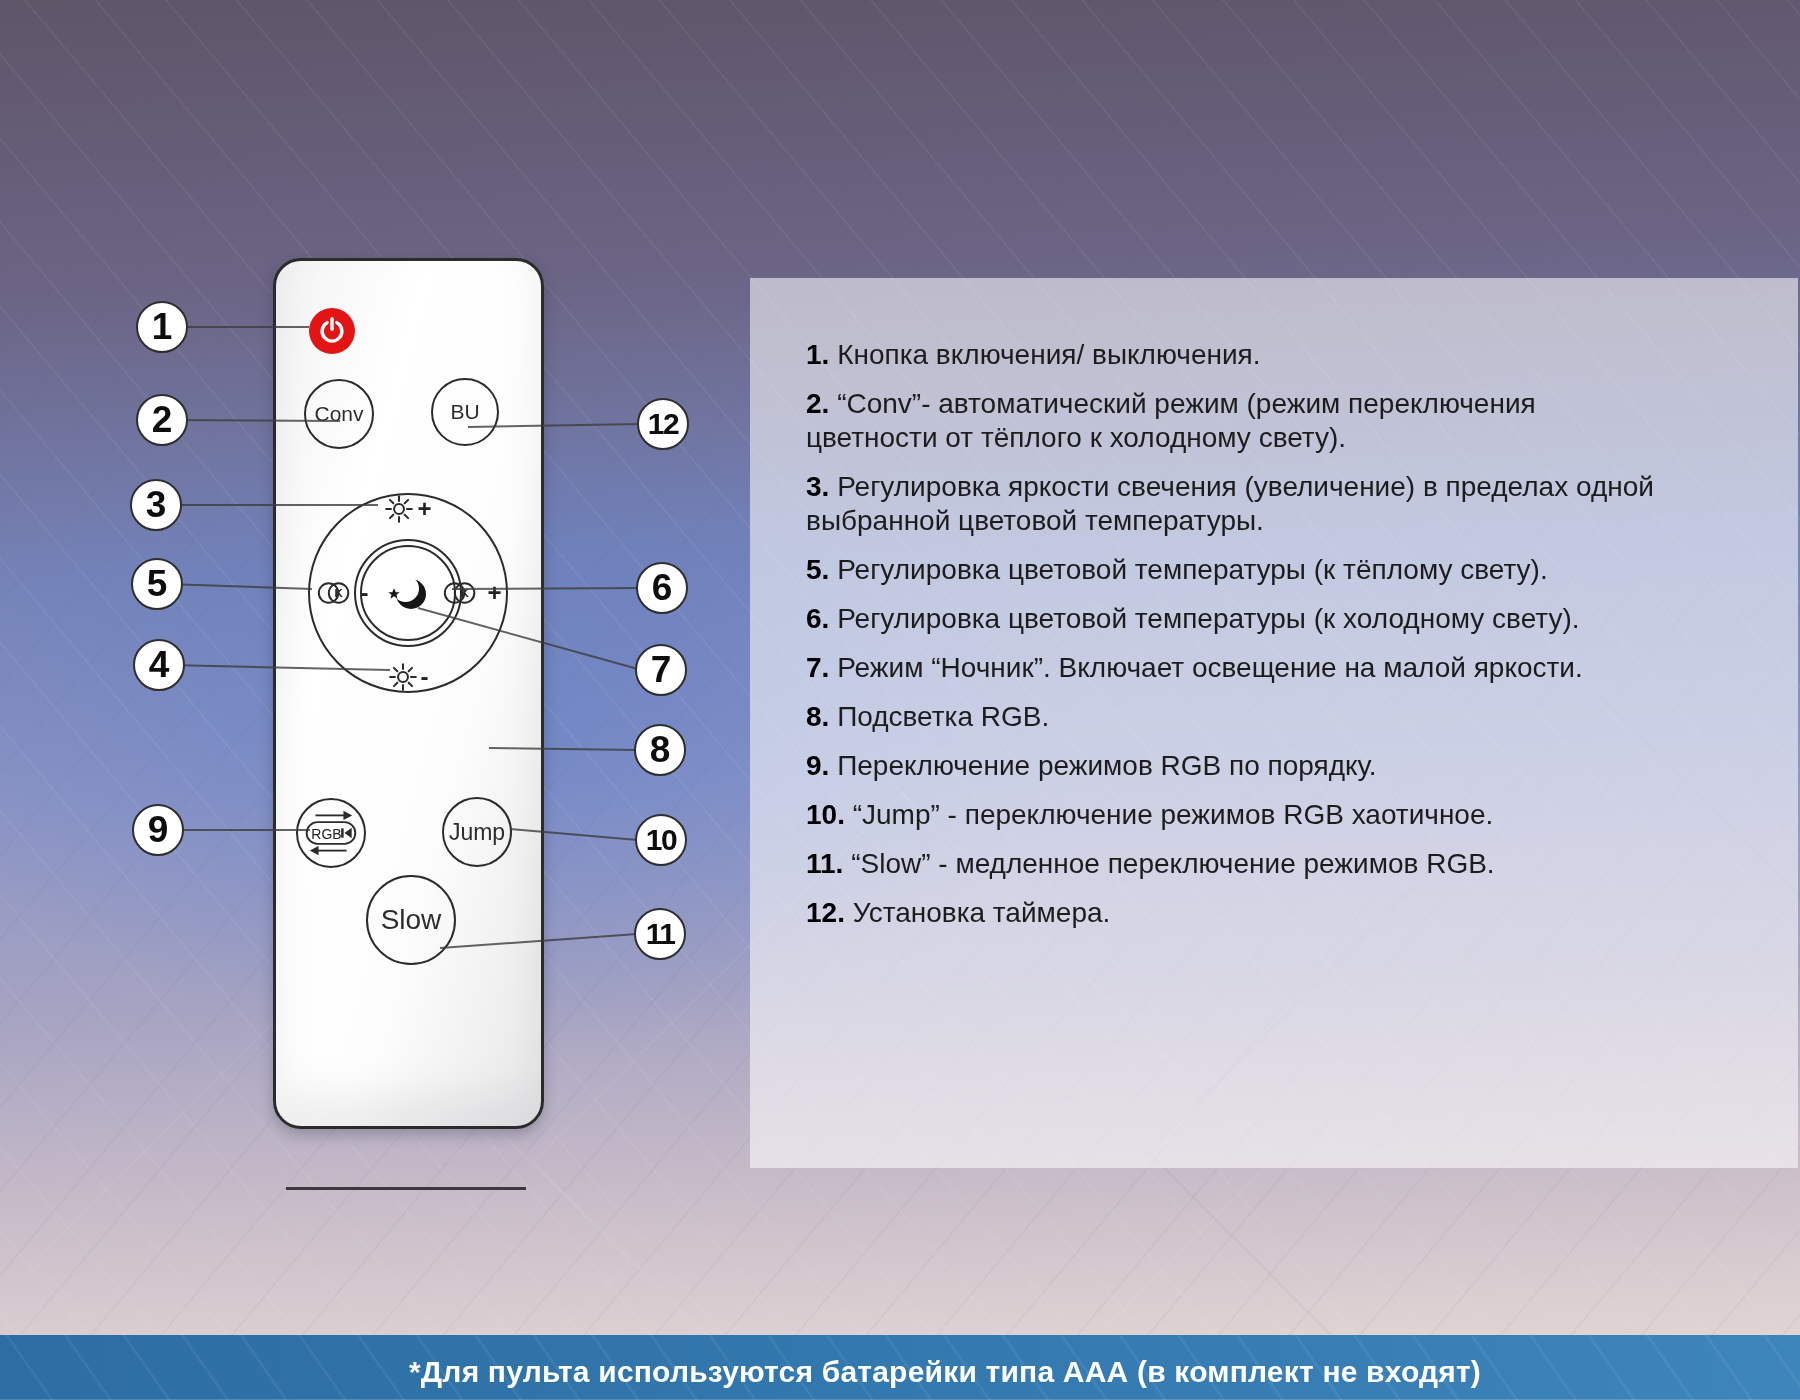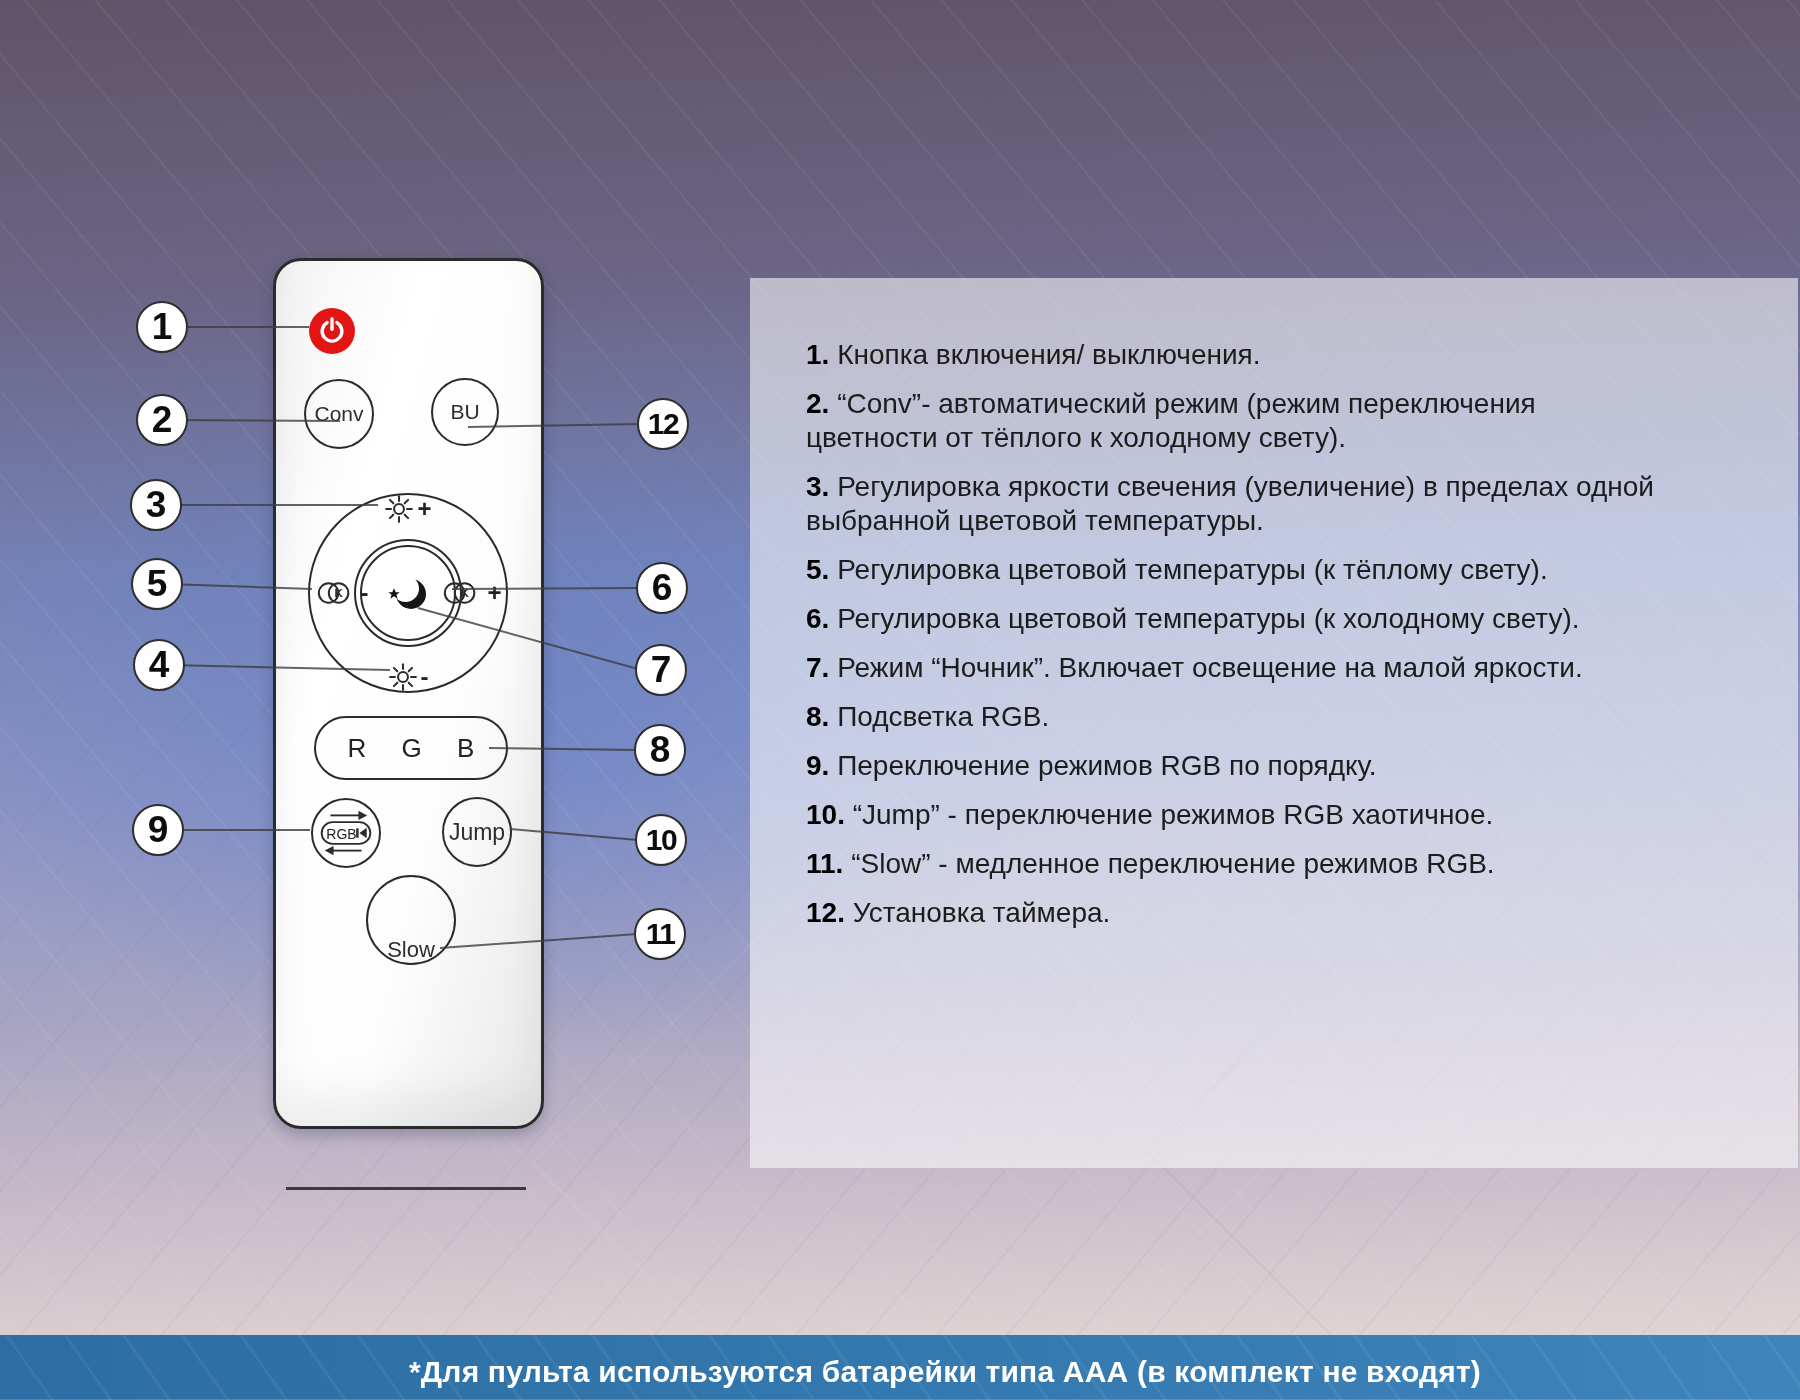--- a/index.html
+++ b/index.html
@@ -81,23 +81,23 @@
   .glyph{position:absolute;display:flex;align-items:center;justify-content:center;gap:3px;}
   .g-sun-plus{left:98px;top:230px;width:68px;height:36px;}
   .g-sun-minus{left:98px;top:398px;width:68px;height:36px;}
   .g-cct-warm{left:34px;top:316px;width:64px;height:32px;}
   .g-cct-cold{left:164px;top:316px;width:64px;height:32px;}
   .g-moon{left:110px;top:310px;width:44px;height:44px;}
   .sign{font-size:24px;font-weight:600;color:#222;line-height:1;}
   .btn-rgb{position:absolute;left:38px;top:455px;width:194px;height:64px;box-sizing:border-box;
            border:2.5px solid #2b2b2b;border-radius:32px;display:flex;align-items:center;justify-content:center;
            font-size:26px;letter-spacing:14px;color:#222;padding-left:14px;}
-  .btn-cycle{left:35px;top:537px;width:70px;height:70px;}
+  .btn-cycle{left:20px;top:537px;width:70px;height:70px;}
   .btn-jump{left:166px;top:536px;width:70px;height:70px;font-size:23px;}
-  .btn-slow{left:90px;top:614px;width:90px;height:90px;font-size:22px;align-items:flex-end;}
+  .btn-slow{left:90px;top:614px;width:90px;height:90px;font-size:28px;}
   .remote-slit{position:absolute;left:10px;top:926px;width:240px;height:3px;background:#3a3a3a;}
 
   
   .callout{
     position:absolute;width:52px;height:52px;border-radius:50%;z-index:5;
     background:#ffffff;border:2px solid #2e2e2e;box-sizing:border-box;
     display:flex;align-items:center;justify-content:center;
     font-size:37px;font-weight:600;color:#0d0d0d;
   }
   .callout.two{font-size:30px;letter-spacing:-1.5px;}
@@ -231,23 +231,20 @@
 
     <div class="glyph g-cct-cold">
       <svg width="42" height="28" viewBox="0 0 40 26">
         <circle cx="12" cy="13" r="9.3" stroke="#2b2b2b" stroke-width="1.9" fill="none"></circle>
         <circle cx="21.5" cy="13" r="9.3" stroke="#2b2b2b" stroke-width="1.9" fill="none"></circle>
         <text x="21.5" y="17" text-anchor="middle" font-size="11" font-weight="600" fill="#222">K</text>
       </svg>
       <span class="sign">+</span>
     </div>
 
-    <div class="btn-rgb">
-      <span>R G B</span>
-    </div>
 
     <div class="rbtn btn-cycle">
       <svg width="58" height="58" viewBox="0 0 56 56">
         <rect x="4.5" y="17.5" width="47" height="21" rx="10.5" stroke="#2b2b2b" stroke-width="1.8" fill="none"></rect>
         <text x="9" y="33.5" font-size="13.5" fill="#222">RGB</text>
         <rect x="37.8" y="23.5" width="2.4" height="9" fill="#2b2b2b"></rect>
         <polygon points="48,23 48,33 41,28" fill="#2b2b2b"></polygon>
         <line x1="13" y1="11" x2="41" y2="11" stroke="#2b2b2b" stroke-width="1.8"></line>
         <polygon points="40,6.5 48.5,11 40,15.5" fill="#2b2b2b"></polygon>
         <line x1="43" y1="45" x2="15" y2="45" stroke="#2b2b2b" stroke-width="1.8"></line>

